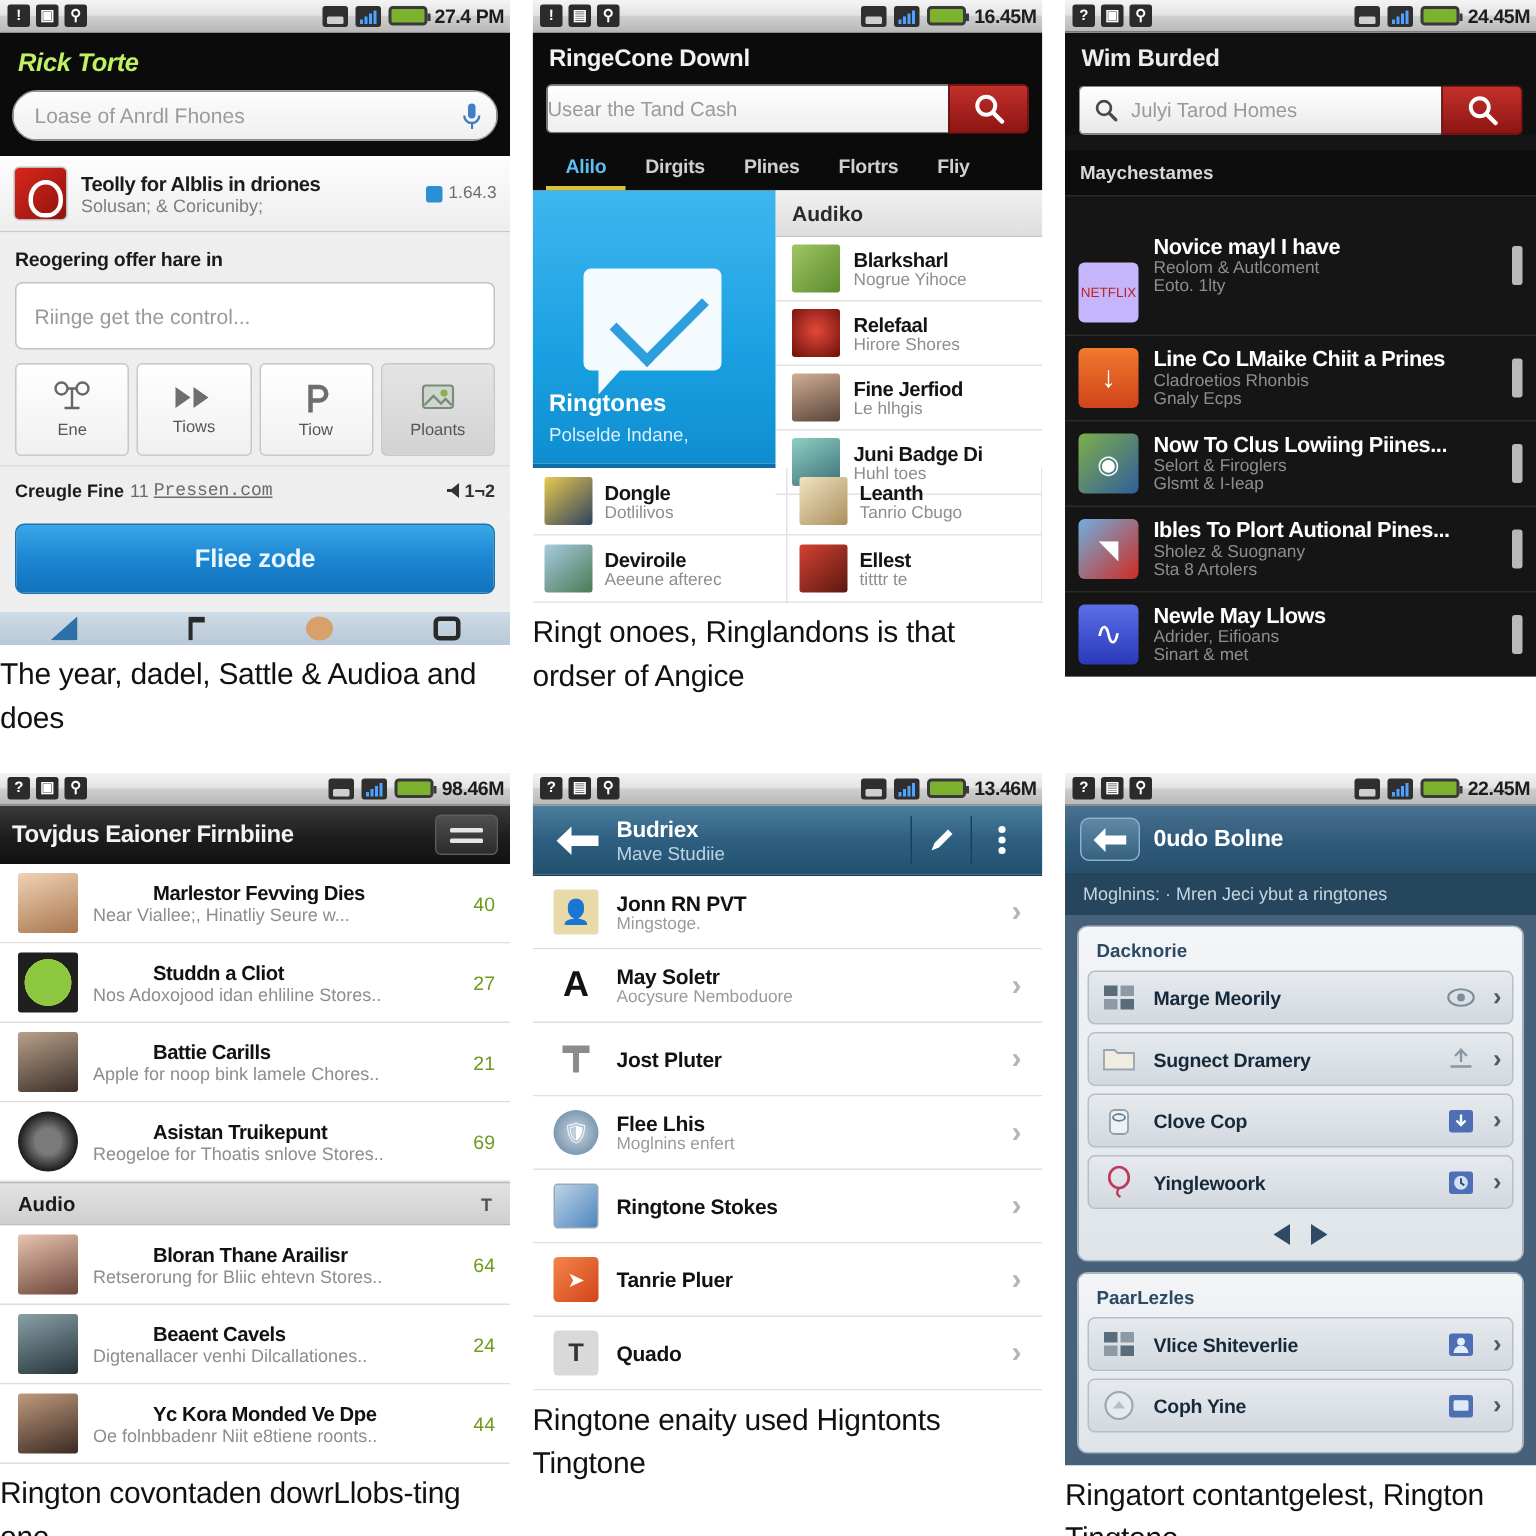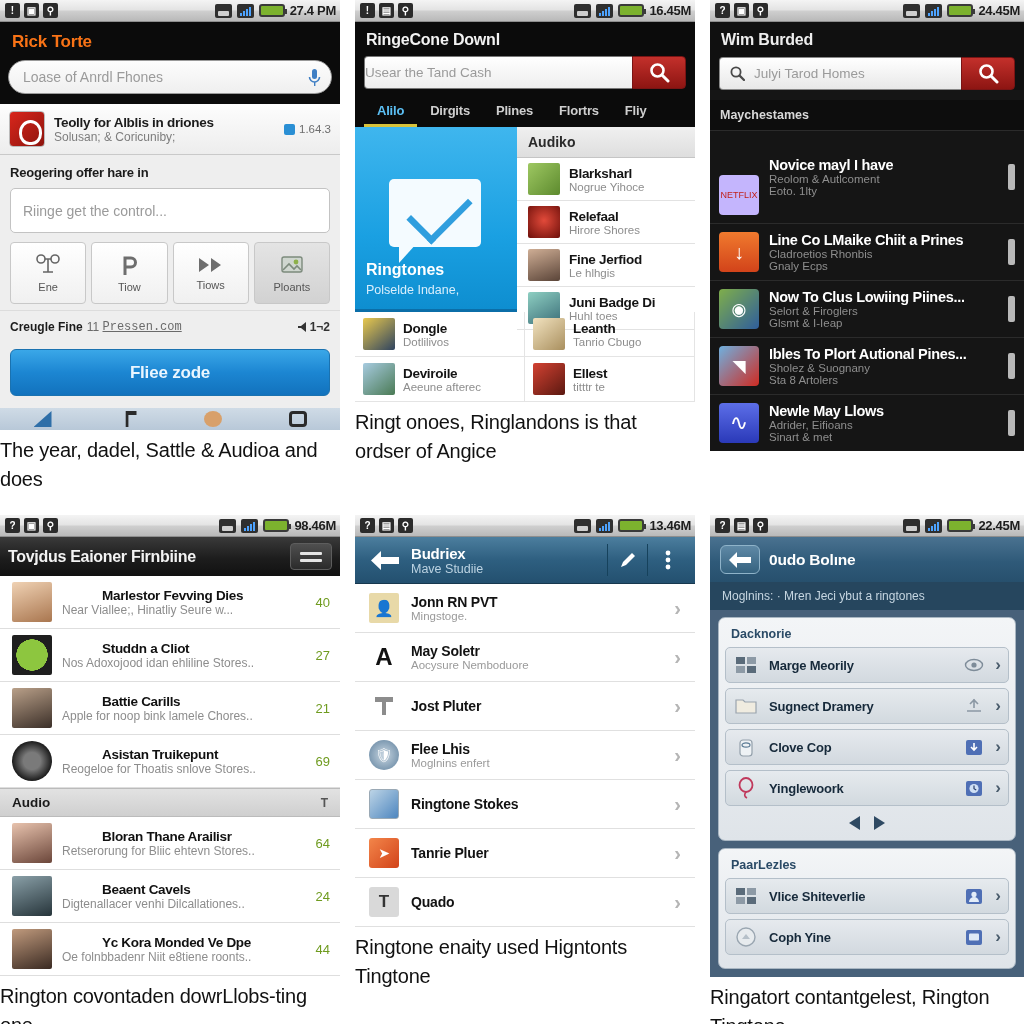--- a/index.html
+++ b/index.html
@@ -54,21 +54,21 @@
   .sb-sig i:nth-child(4){left:12px;height:9px;}
   .sb-batt {
     width: 26px; height: 13px; border: 2px solid #3a3a3a; border-radius: 3px;
     background: #7cb22e; position: relative;
   }
   .sb-batt::after{content:"";position:absolute;right:-4px;top:3px;width:2px;height:5px;background:#3a3a3a;}
   .sb-time { font-size: 13px; font-weight: bold; color: #1d1d1d; letter-spacing:-0.3px; }
 
   
   .p1-head { background:#0b0b0b; padding: 6px 8px 10px; }
-  .p1-title { color:#f97316; font-size:17px; font-weight:bold; letter-spacing:-0.2px; padding:4px 4px 8px;}
+  .p1-title { color:#bef264; font-size:17px; font-weight:bold; letter-spacing:-0.2px; padding:4px 4px 8px;font-style:italic;}
   .p1-search {
     background: linear-gradient(to bottom,#fdfdfd,#efefef);
     border-radius: 17px; height: 34px; display:flex; align-items:center;
     padding: 0 10px 0 14px; border:1px solid #9a9a9a;
   }
   .p1-search span{color:#9b9b9b;font-size:14px;flex:1;}
   .mic { width:13px;height:19px;}
   .p1-row {
     background: linear-gradient(to bottom,#fdfdfd,#ededed);
     display:flex; align-items:center; gap:9px; padding:7px 9px;
@@ -287,30 +287,30 @@
         <div class="p1-icons">
           <div class="p1-ibtn">
             <svg width="26" height="22" viewBox="0 0 26 22">
               <circle cx="6" cy="5" r="4" fill="none" stroke="#666" stroke-width="1.6"></circle>
               <circle cx="20" cy="5" r="4" fill="none" stroke="#666" stroke-width="1.6"></circle>
               <path d="M10 5h6M13 5v13M8 18h10" stroke="#666" stroke-width="1.6" fill="none"></path>
             </svg>
             <span>Ene</span>
           </div>
           <div class="p1-ibtn">
+            <svg width="26" height="18" viewBox="0 0 26 18">
+              <path d="M1 2l10 7-10 7zM13 2l10 7-10 7z" fill="#6e6e6e"></path>
+            </svg>
+            <span>Tiows</span>
+          </div>
+          <div class="p1-ibtn">
             <svg width="22" height="22" viewBox="0 0 22 22">
               <path d="M7 21V4h6a4.5 4.5 0 0 1 0 9H8" stroke="#6e6e6e" stroke-width="3" fill="none"></path>
             </svg>
             <span>Tiow</span>
-          </div>
-          <div class="p1-ibtn">
-            <svg width="26" height="18" viewBox="0 0 26 18">
-              <path d="M1 2l10 7-10 7zM13 2l10 7-10 7z" fill="#6e6e6e"></path>
-            </svg>
-            <span>Tiows</span>
           </div>
           <div class="p1-ibtn sel">
             <svg width="24" height="22" viewBox="0 0 24 22">
               <rect x="2" y="3" width="20" height="15" rx="2" fill="#cfd6cf" stroke="#7c8a7c" stroke-width="1.4"></rect>
               <circle cx="16" cy="8" r="2.4" fill="#8cb04a"></circle>
               <path d="M3 16l6-6 5 5 3-3 4 4" fill="none" stroke="#7c8a7c" stroke-width="1.6"></path>
             </svg>
             <span>Ploants</span>
           </div>
         </div>

